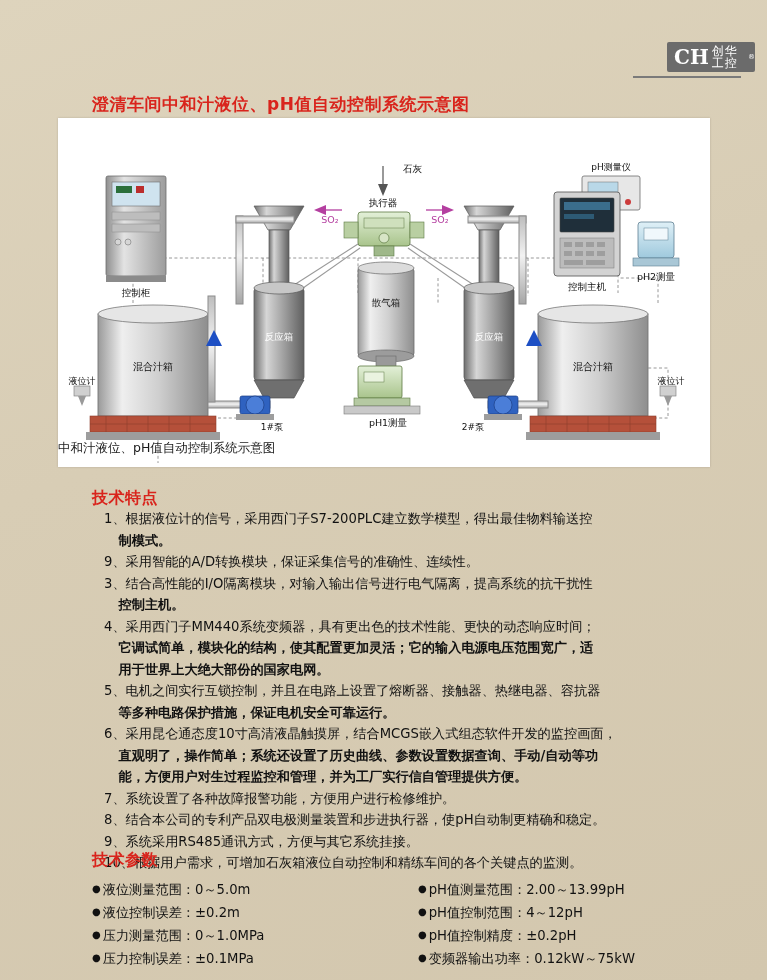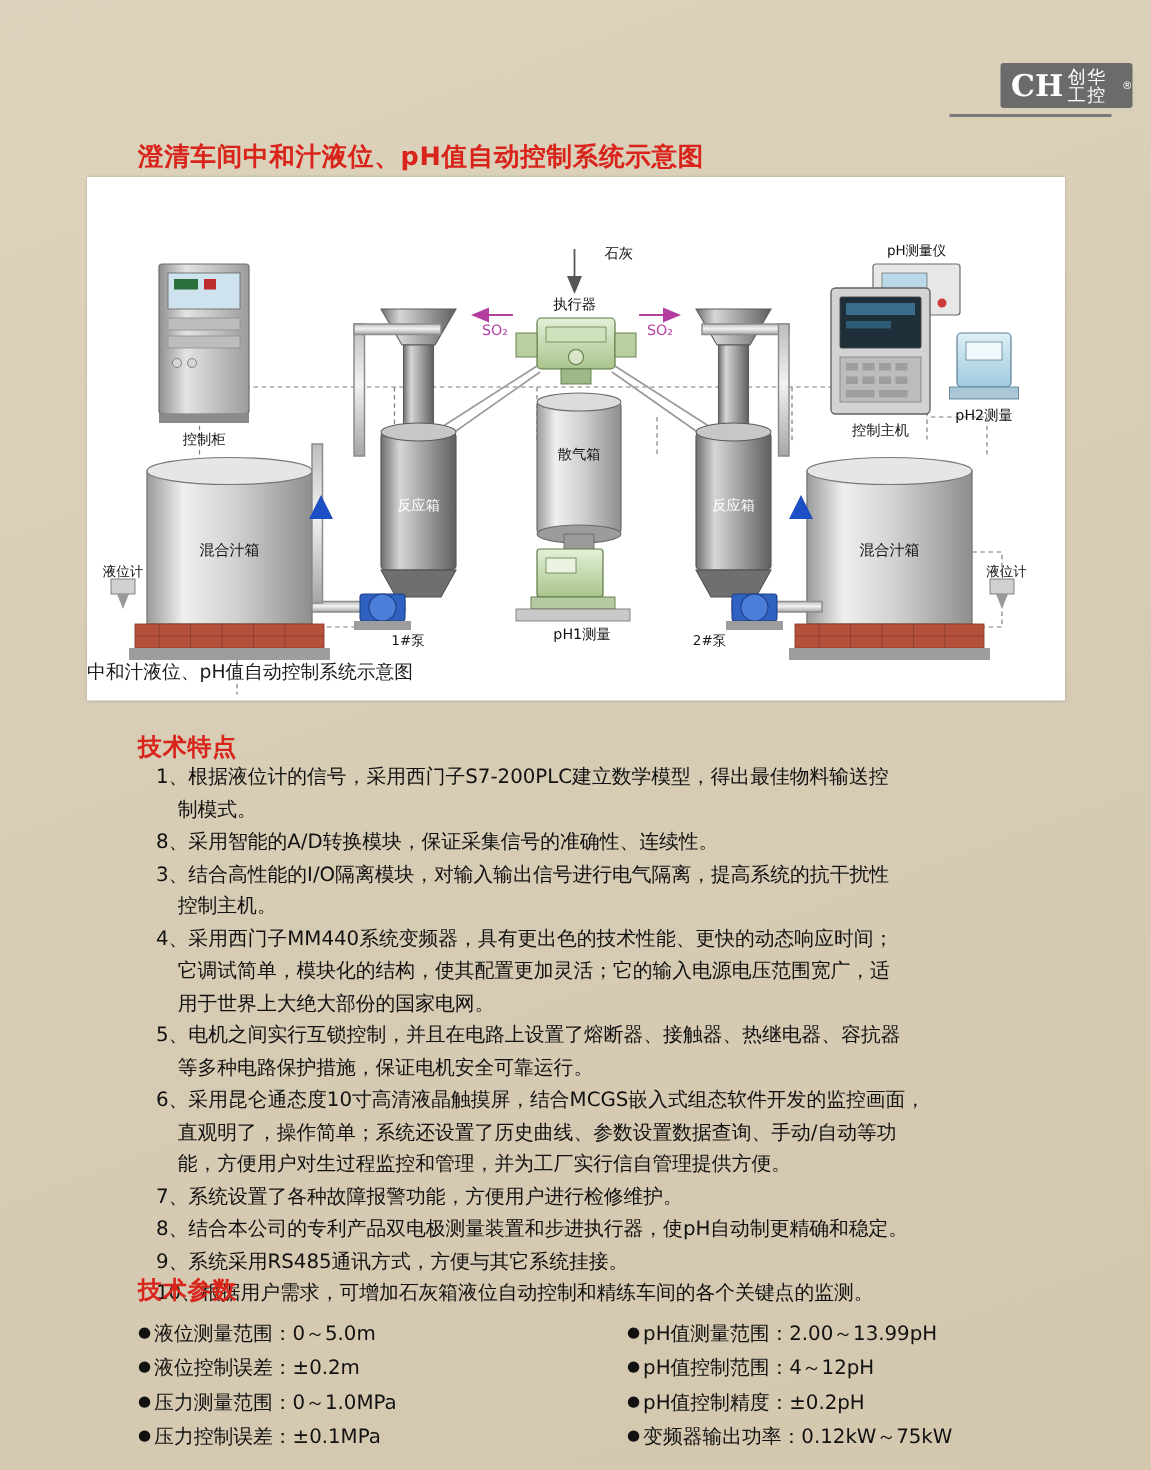--- a/index.html
+++ b/index.html
@@ -118,20 +118,21 @@
   }
   .features .item {
     margin-bottom: 0px;
     text-indent: 0;
   }
   .features .item p {
     margin: 0;
   }
   .features .item p.cont {
     text-indent: 1.1em;
+    font-weight: bold;
   }
 
   
   .params {
     position: absolute;
     left: 92px;
     top: 878px;
     width: 620px;
     font-size: 13.2px;
     line-height: 22px;
@@ -411,21 +412,21 @@
   </div>
 
   <div class="section-title" id="sec-features">技术特点</div>
 
   <div class="features">
     <div class="item">
       <p>1、根据液位计的信号，采用西门子S7-200PLC建立数学模型，得出最佳物料输送控</p>
       <p class="cont">制模式。</p>
     </div>
     <div class="item">
-      <p>8、采用智能的A/D转换模块，保证采集信号的准确性、连续性。</p>
+      <p>9、采用智能的A/D转换模块，保证采集信号的准确性、连续性。</p>
     </div>
     <div class="item">
       <p>3、结合高性能的I/O隔离模块，对输入输出信号进行电气隔离，提高系统的抗干扰性</p>
       <p class="cont">控制主机。</p>
     </div>
     <div class="item">
       <p>4、采用西门子MM440系统变频器，具有更出色的技术性能、更快的动态响应时间；</p>
       <p class="cont">它调试简单，模块化的结构，使其配置更加灵活；它的输入电源电压范围宽广，适</p>
       <p class="cont">用于世界上大绝大部份的国家电网。</p>
     </div>

